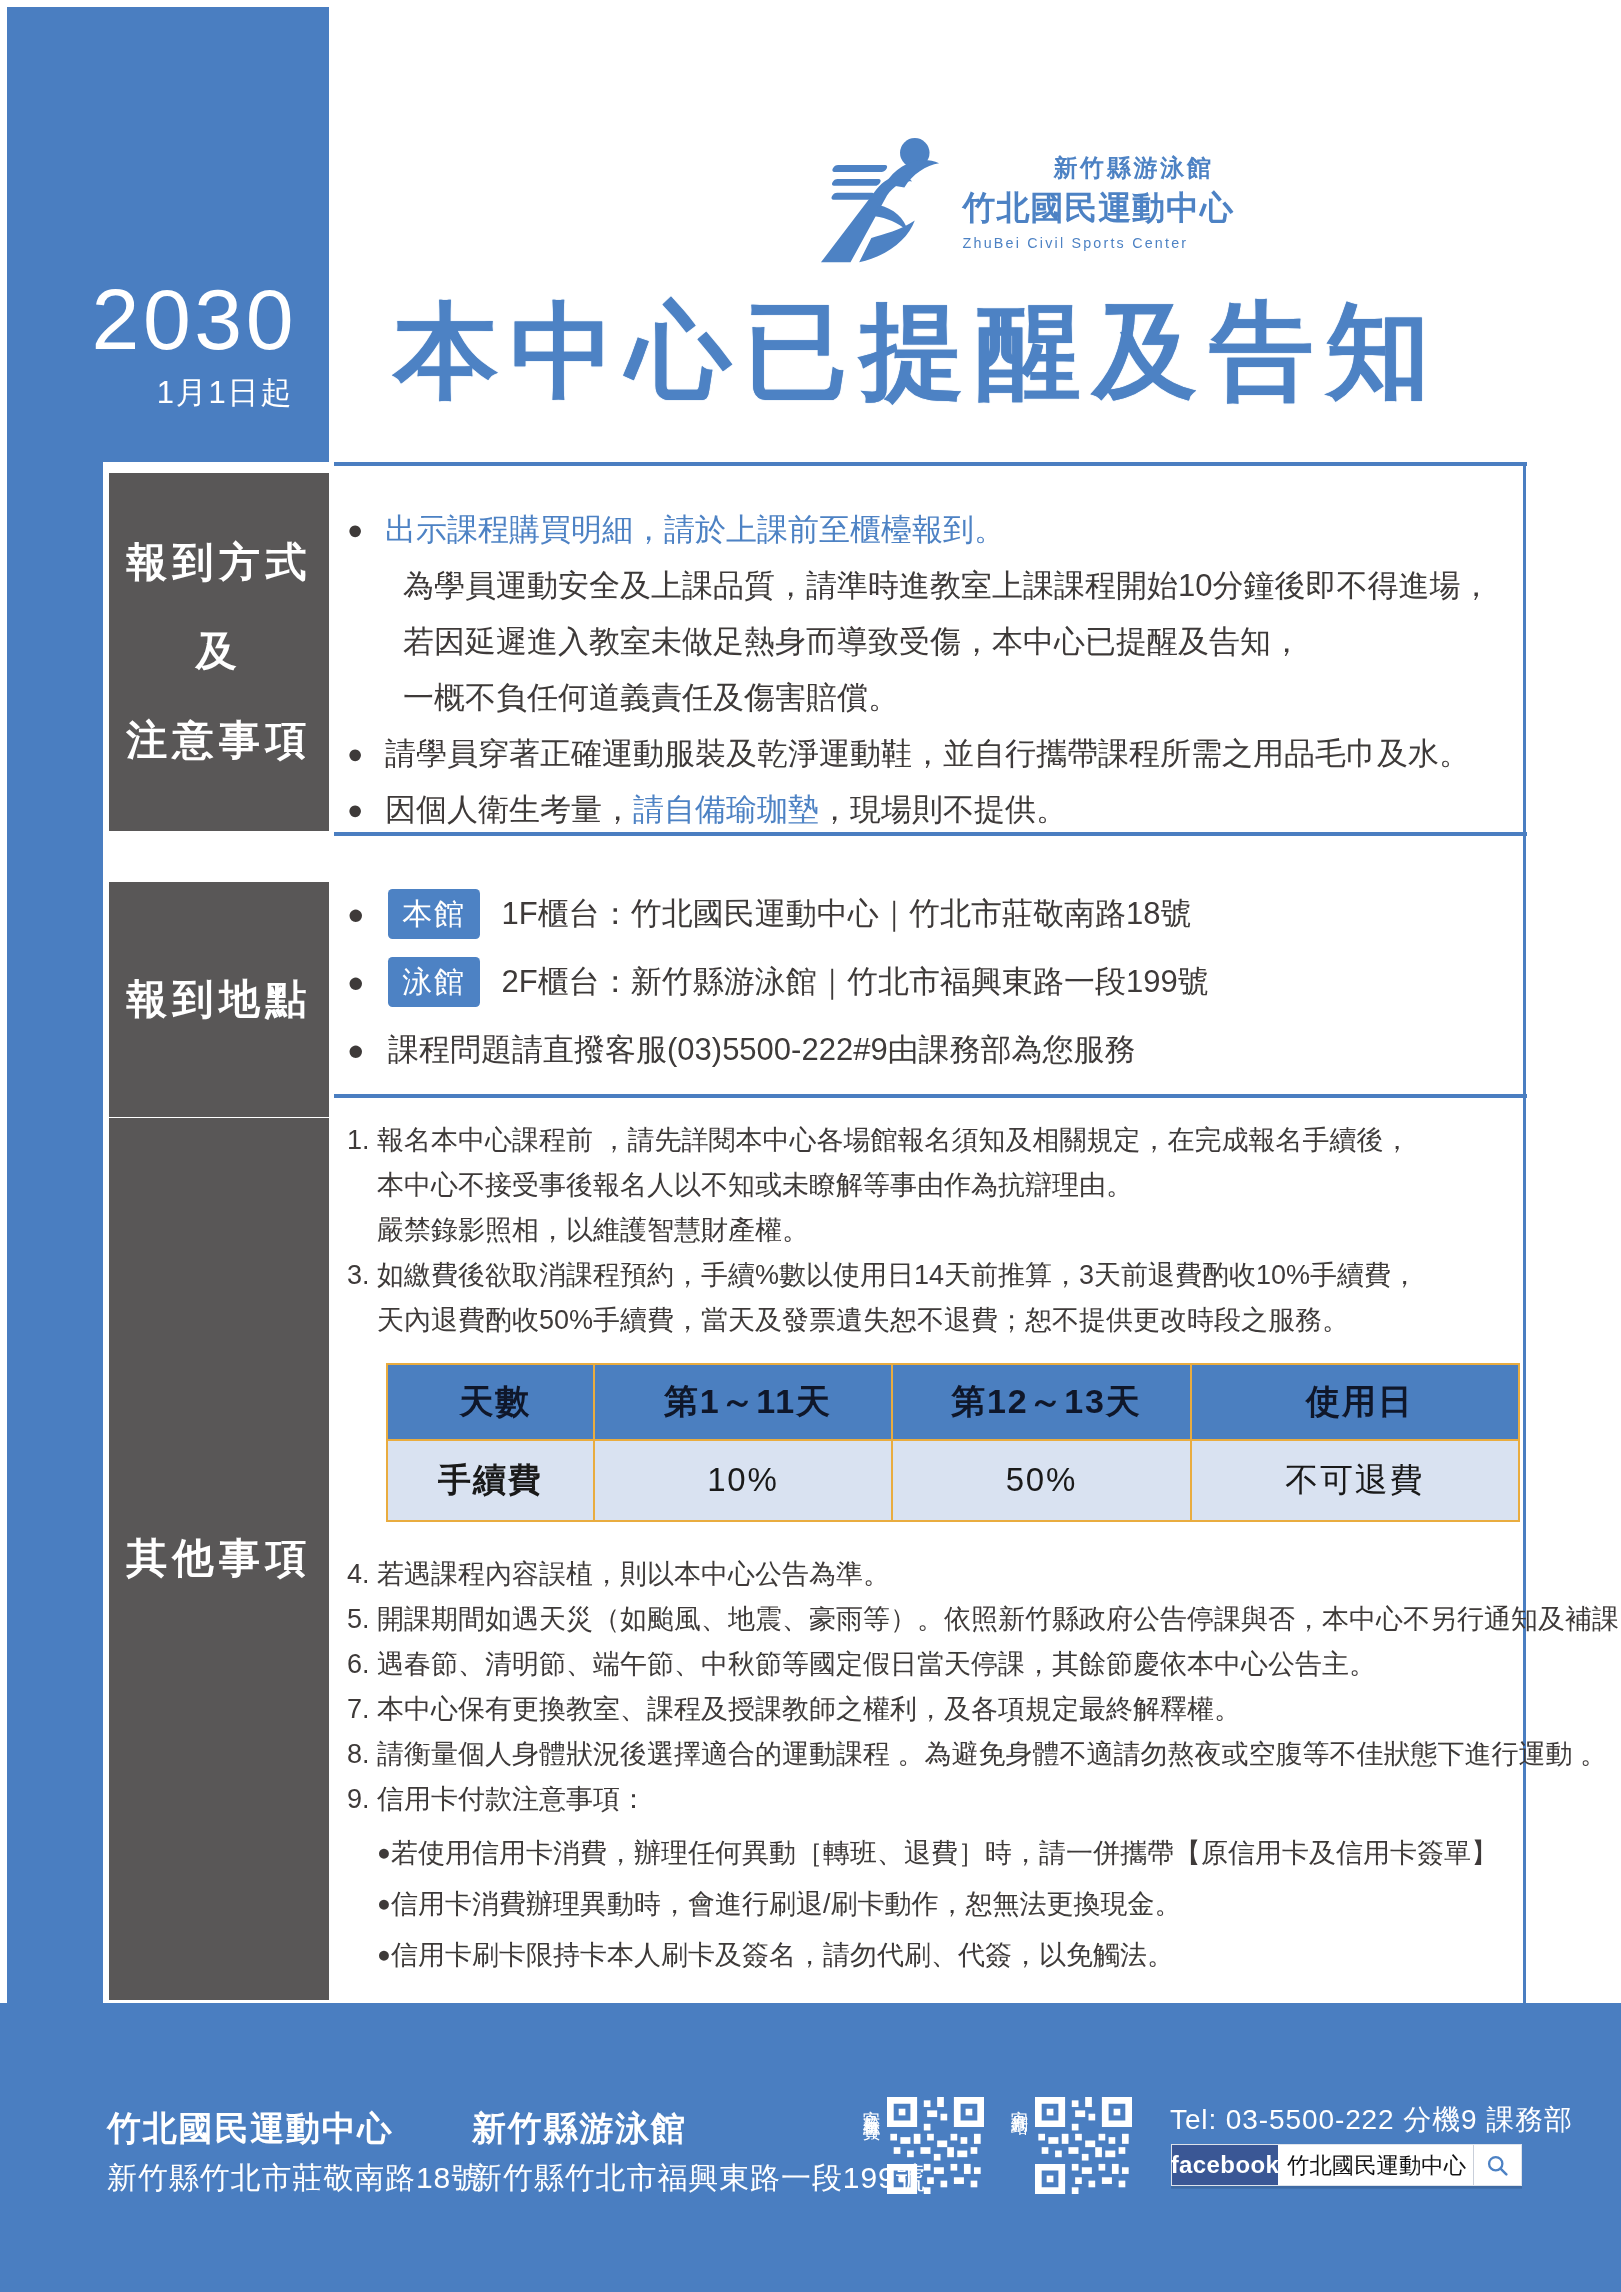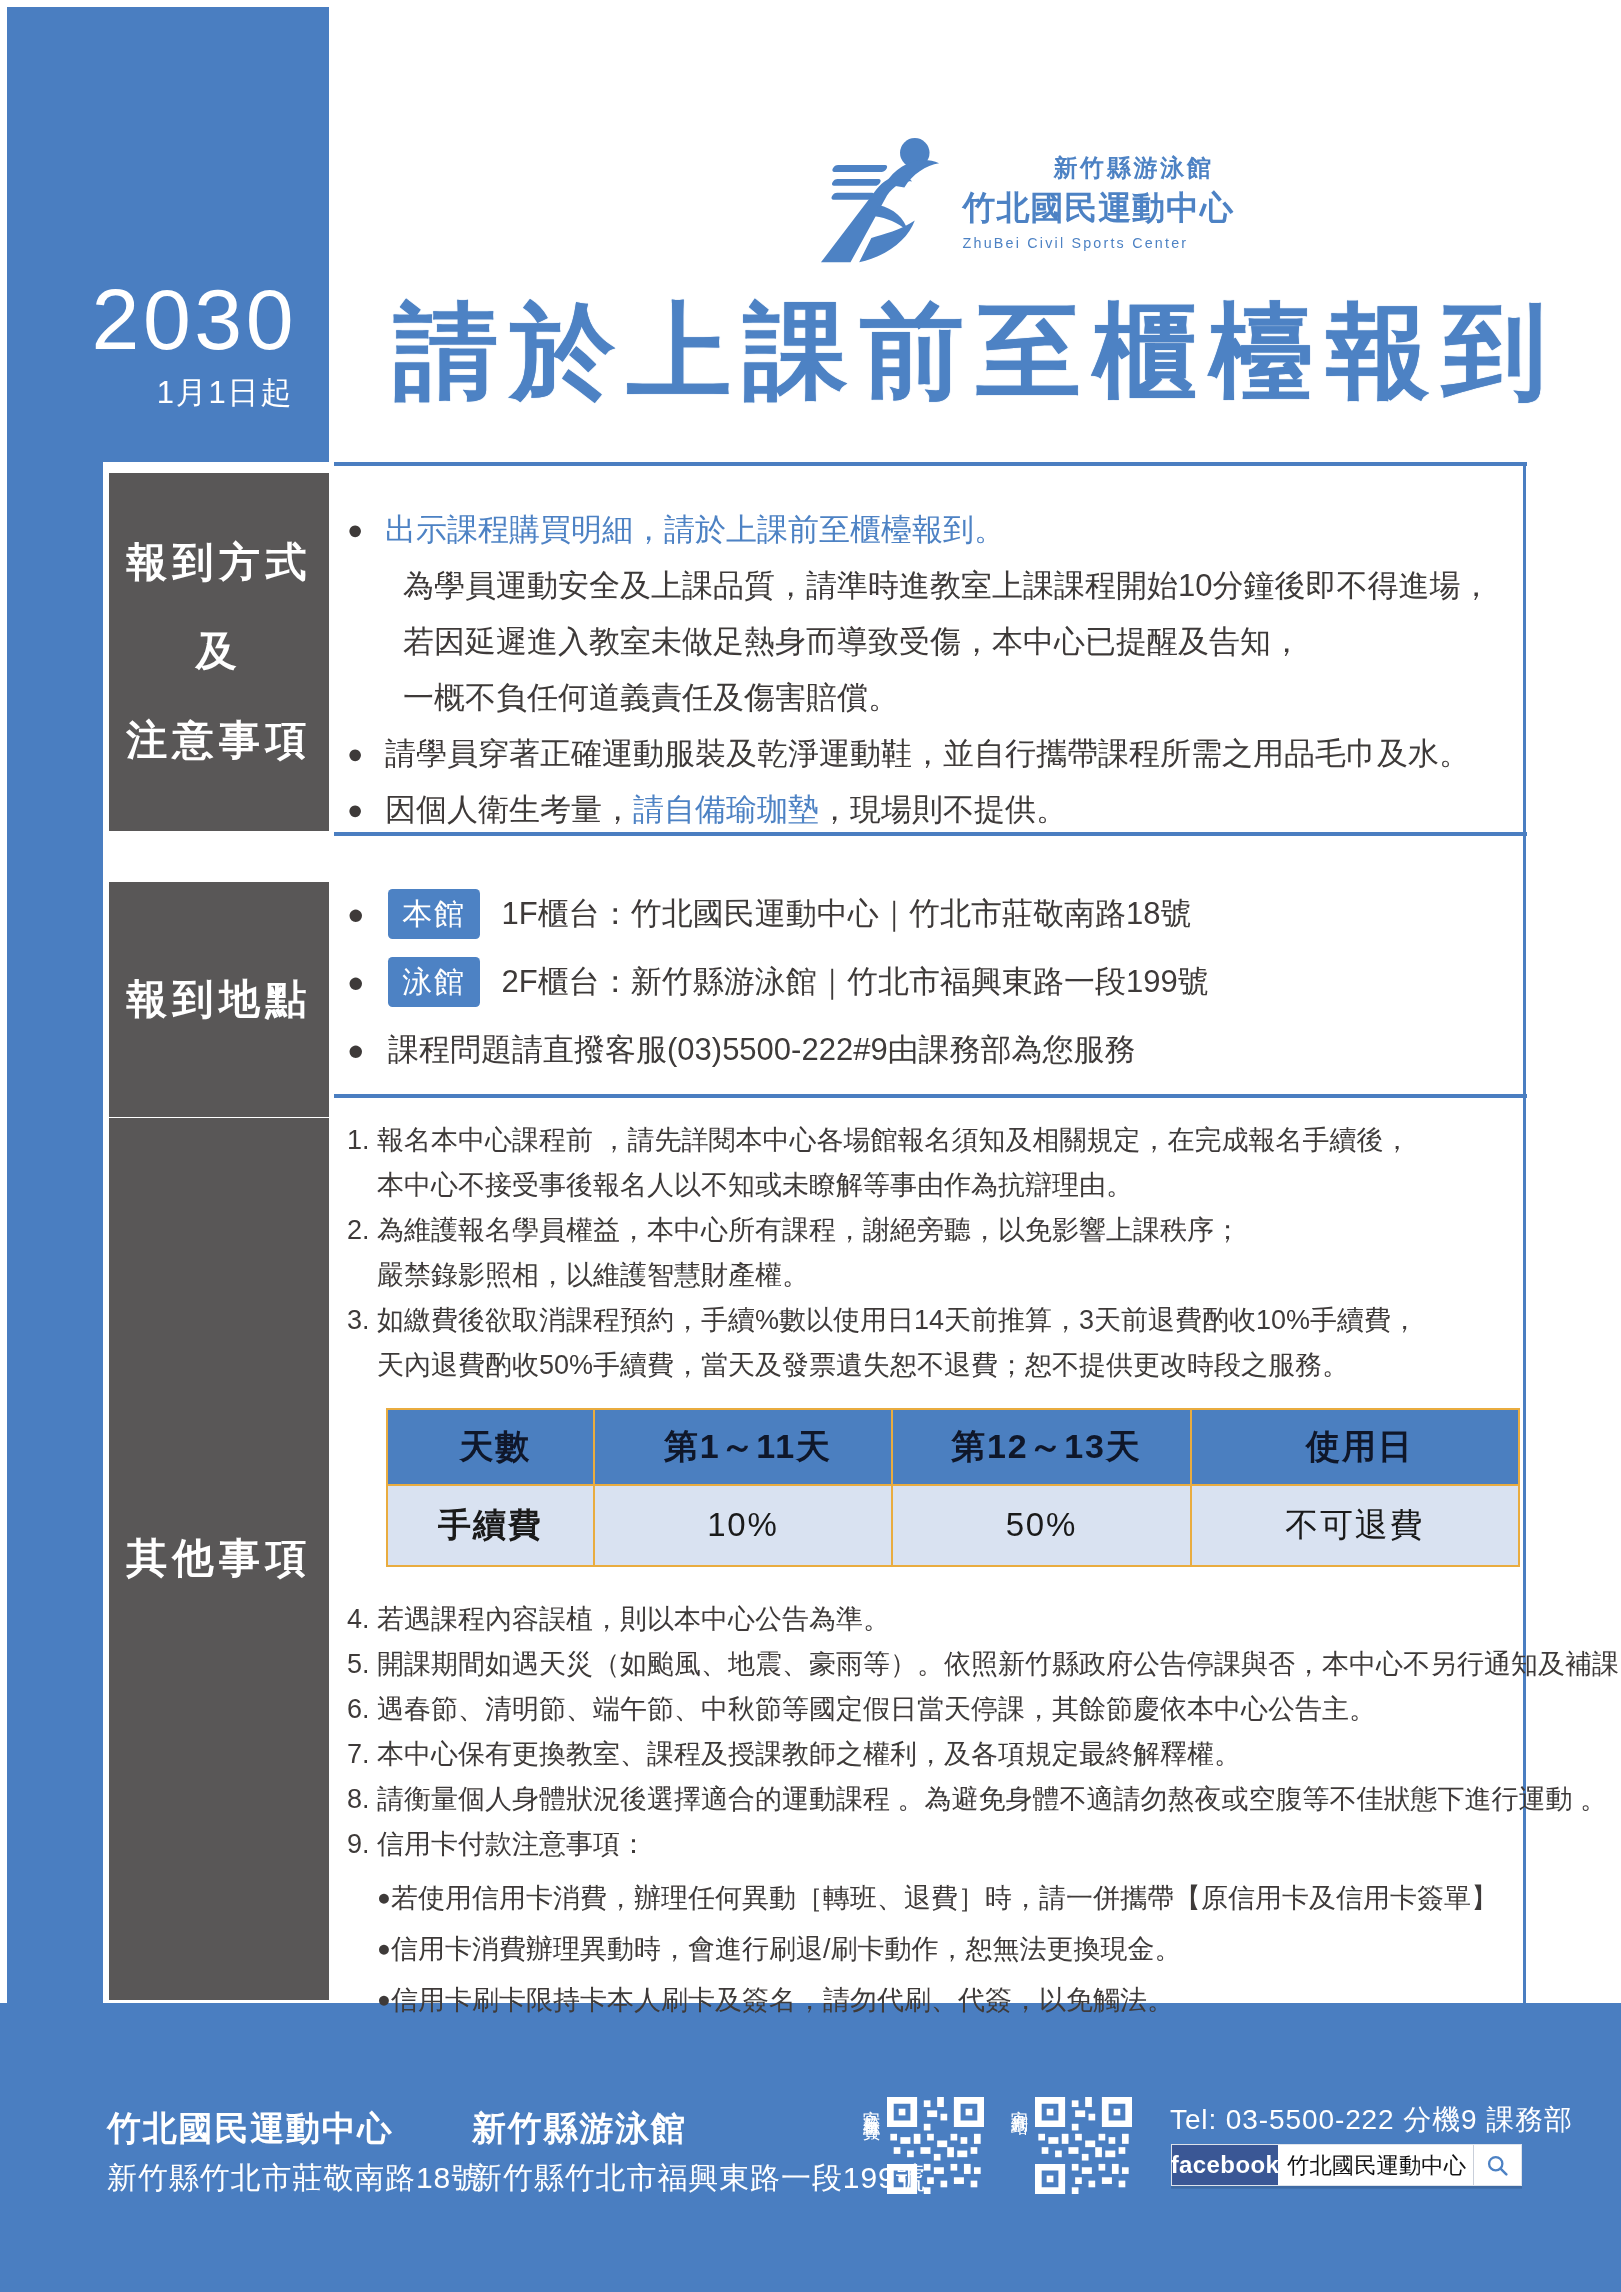--- a/index.html
+++ b/index.html
@@ -155,21 +155,21 @@
         <path d="M96 150 C128 143 152 124 160 102 C144 113 124 118 110 122 Z"></path>
       </g>
     </svg>
     <div class="logo-text">
       <div class="logo-small">新竹縣游泳館</div>
       <div class="logo-main">竹北國民運動中心</div>
       <div class="logo-en">ZhuBei Civil Sports Center</div>
     </div>
   </div>
 
-  <div class="big-title">請於上課前至櫃檯報到</div>
+  <div class="big-title">本中心已提醒及告知</div>
 
   <div class="label-box" id="box-checkin">
     <div class="lbl">報到方式</div>
     <div class="lbl">及</div>
     <div class="lbl">注意事項</div>
   </div>
   <div class="label-box" id="box-location">
     <div class="lbl">報到地點</div>
   </div>
   <div class="label-box" id="box-other">
@@ -203,21 +203,20 @@
     </div>
     <div class="loc-row">
       <span class="blt2">●</span>
       <span>課程問題請直撥客服(03)5500-222#9由課務部為您服務</span>
     </div>
   </div>
 
   <div class="sec3">
     <div class="o-line">1. 報名本中心課程前 ，請先詳閱本中心各場館報名須知及相關規定，在完成報名手續後，</div>
     <div class="o-line cont">本中心不接受事後報名人以不知或未瞭解等事由作為抗辯理由。</div>
-    <div class="o-line">2. 為維護報名學員權益，本中心所有課程，謝絕旁聽，以免影響上課秩序；</div>
     <div class="o-line cont">嚴禁錄影照相，以維護智慧財產權。</div>
     <div class="o-line">3. 如繳費後欲取消課程預約，手續%數以使用日14天前推算，3天前退費酌收10%手續費，</div>
     <div class="o-line cont">天內退費酌收50%手續費，當天及發票遺失恕不退費；恕不提供更改時段之服務。</div>
 
     <table class="fee">
       <tbody>
           <tr>
         <th class="cw0">天數</th>
         <th class="cw1">第1～11天</th>
         <th class="cw2">第12～13天</th>

